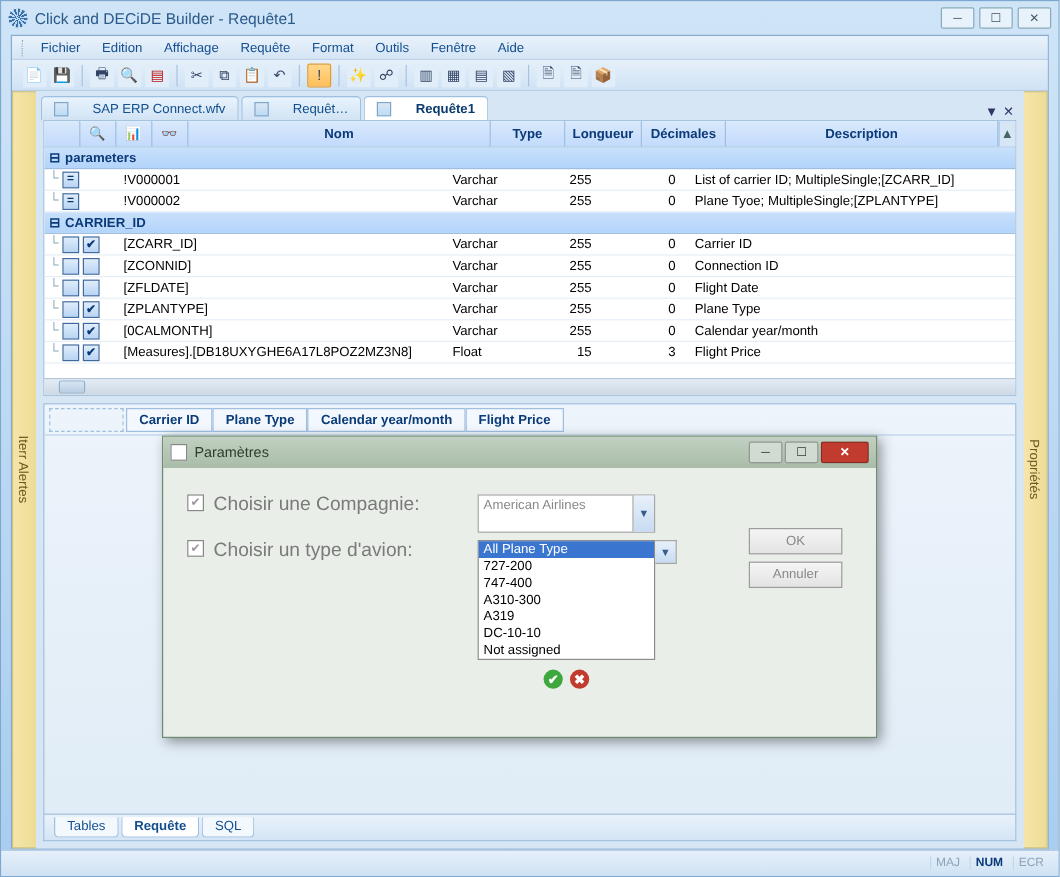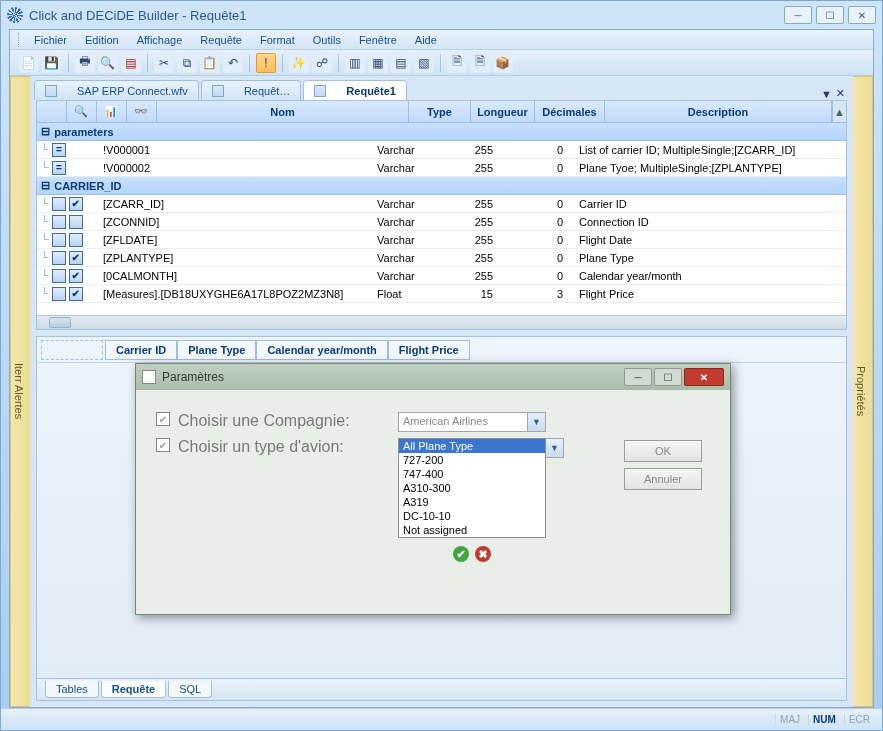--- a/index.html
+++ b/index.html
@@ -86,21 +86,21 @@
 .dialog { position:absolute; left:134px; top:362px; width:596px; height:252px; background:#e9efe8; border:1px solid #6f8a6f; box-shadow: 3px 3px 10px rgba(0,0,0,0.4); z-index:50; }
 .dialog .dlg-title { height:26px; background: linear-gradient(#c1d0c1,#a9bca9); display:flex;align-items:center;padding:0 6px;gap:6px;color:#2e3e2e;font-size:12px; }
 .dlg-title .dlg-controls { margin-left:auto; display:flex;gap:2px; }
 .dlg-btn { width:28px;height:18px;border:1px solid rgba(0,0,0,0.3);display:flex;align-items:center;justify-content:center;font-size:10px;background:#d1dbd1;border-radius:2px; }
 .dlg-btn.close { background:#c13b2f;color:#fff;font-weight:700;width:40px; }
 .dlg-body { position:absolute; inset:26px 0 0 0; padding:22px 20px; }
 .form-row { display:flex; align-items:flex-start; margin-bottom:6px; }
 .form-row .cb { width:14px;height:14px;border:1px solid #888;background:#fff;margin-right:8px;display:flex;align-items:center;justify-content:center;color:#888;font-size:10px; }
 .form-row .cb::after { content:"✔"; color:#9a9a9a; }
 .form-row .lbl { width:220px; color:#7a7a7a; font-size:16px; }
-.combo { width:148px; height:20px; border:1px solid #a6a6a6; background:#fff; display:flex; }
+.combo { width:148px; height:32px; border:1px solid #a6a6a6; background:#fff; display:flex; }
 .combo .val { flex:1; padding:2px 4px; color:#888; font-size:11px; }
 .combo .arr { width:18px; background: linear-gradient(#e8f0fa,#c7dbf2); border-left:1px solid #a6a6a6; display:flex;align-items:center;justify-content:center;color:#365e8c;font-size:9px; }
 .listbox { width:148px; border:1px solid #8c8c8c; background:#fff; }
 .listbox .opt { padding:1px 4px; font-size:11px; }
 .listbox .opt.sel { background:#3a75d0; color:#fff; }
 .list-wrap { display:flex; }
 .list-wrap .arr { width:18px; height:20px; background: linear-gradient(#e8f0fa,#c7dbf2); border:1px solid #a6a6a6; border-left:none; display:flex;align-items:center;justify-content:center;color:#365e8c;font-size:9px;margin-left:0; }
 .dlg-actions { position:absolute; right:28px; top:50px; display:flex;flex-direction:column;gap:6px;text-align:center; }
 .dlg-action { width:78px; height:22px; border:1px solid #9c9c9c; background: linear-gradient(#f5f5f5,#e3e3e3); color:#888; font-size:11px; display:flex;align-items:center;justify-content:center; }
 .confirm-icons { display:flex; gap:6px; justify-content:center; margin-top:8px; margin-left:242px; width:148px; }

